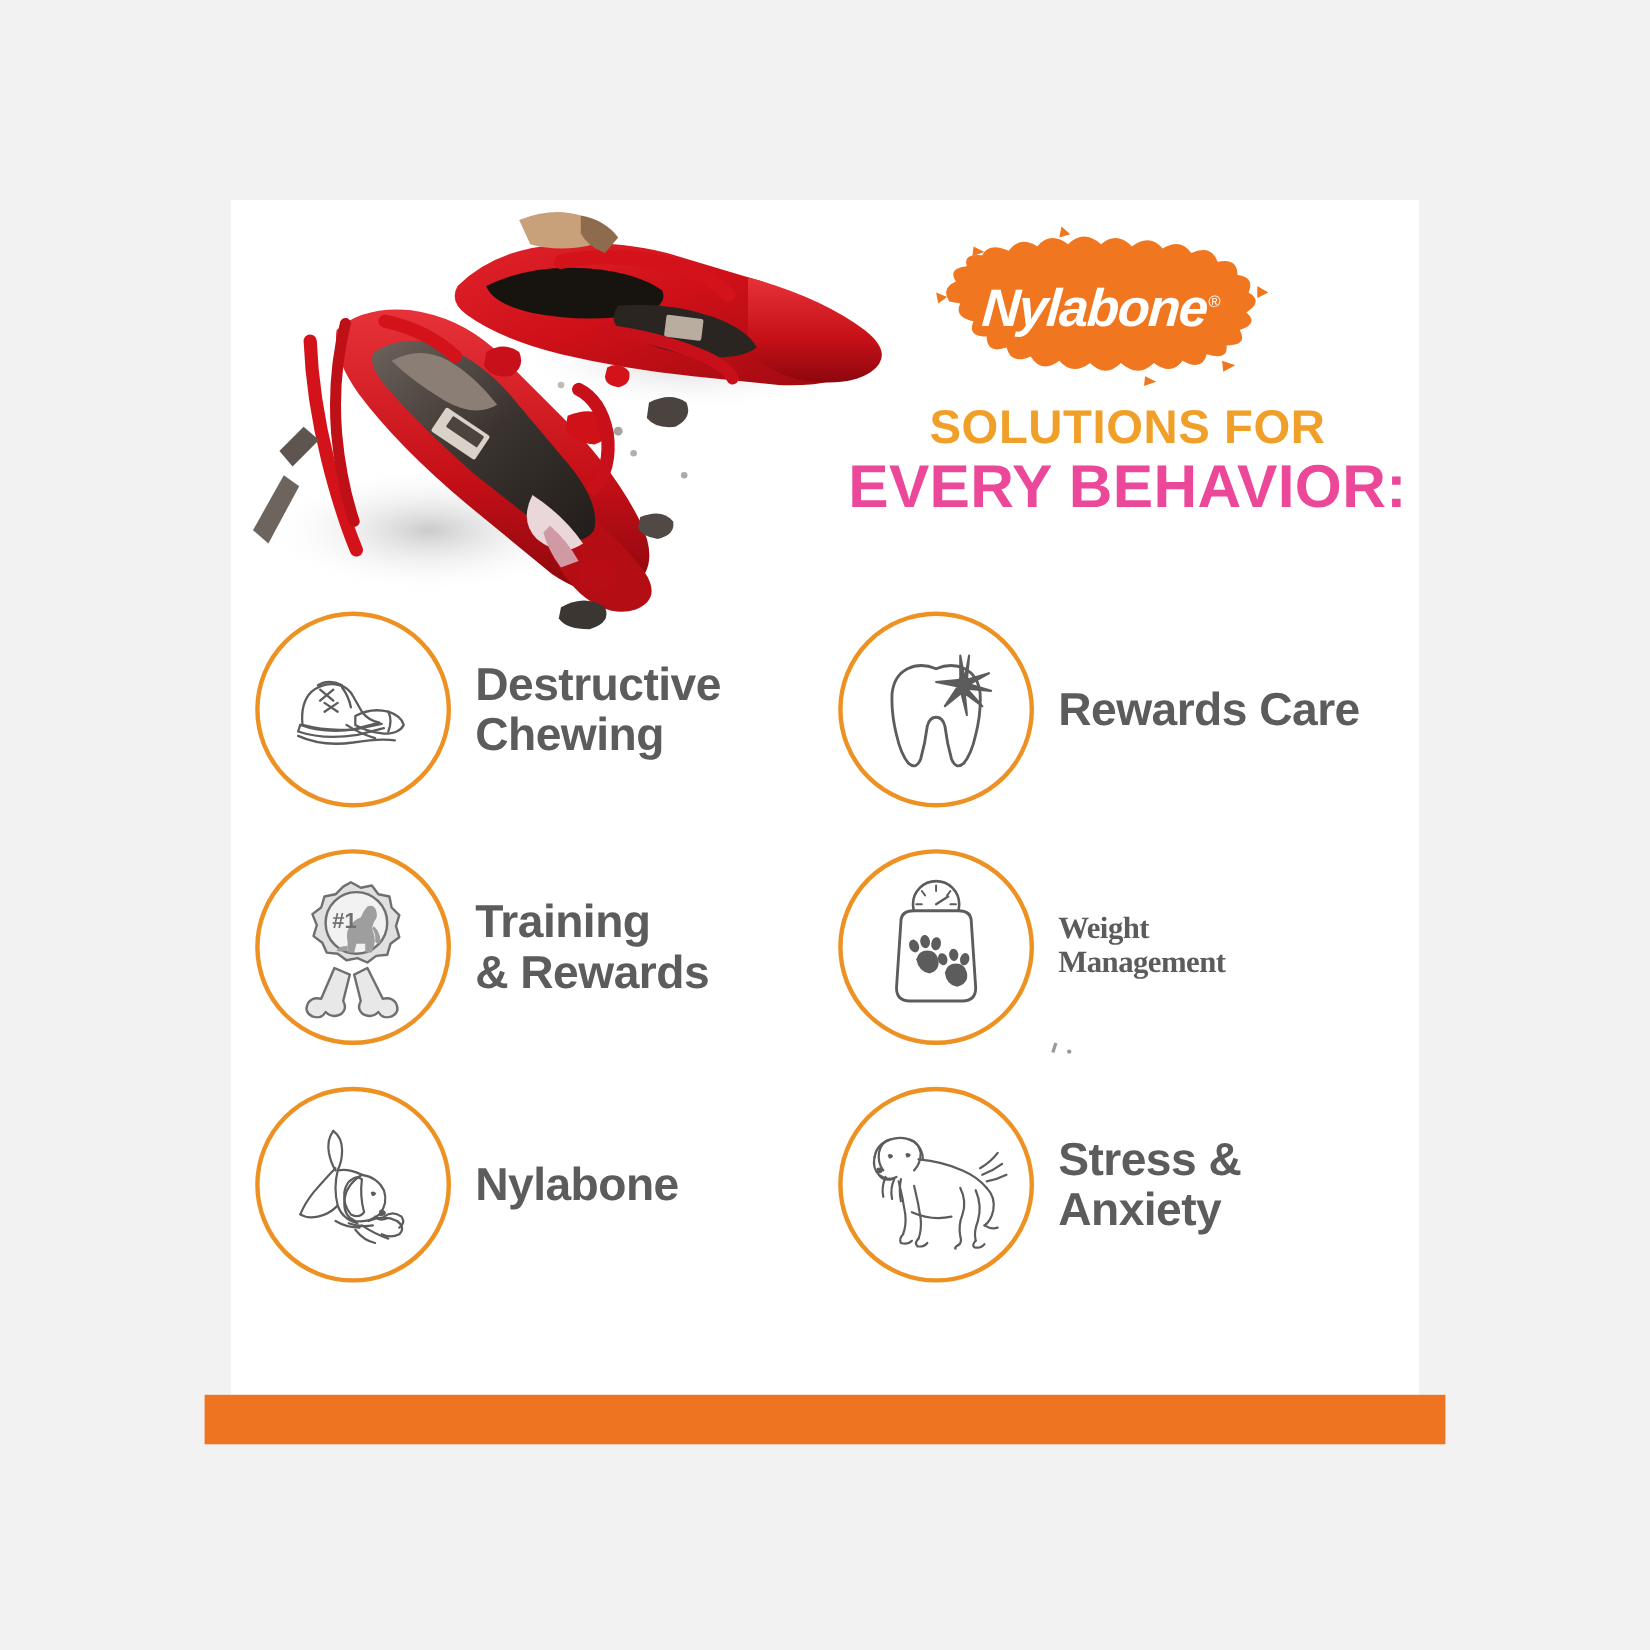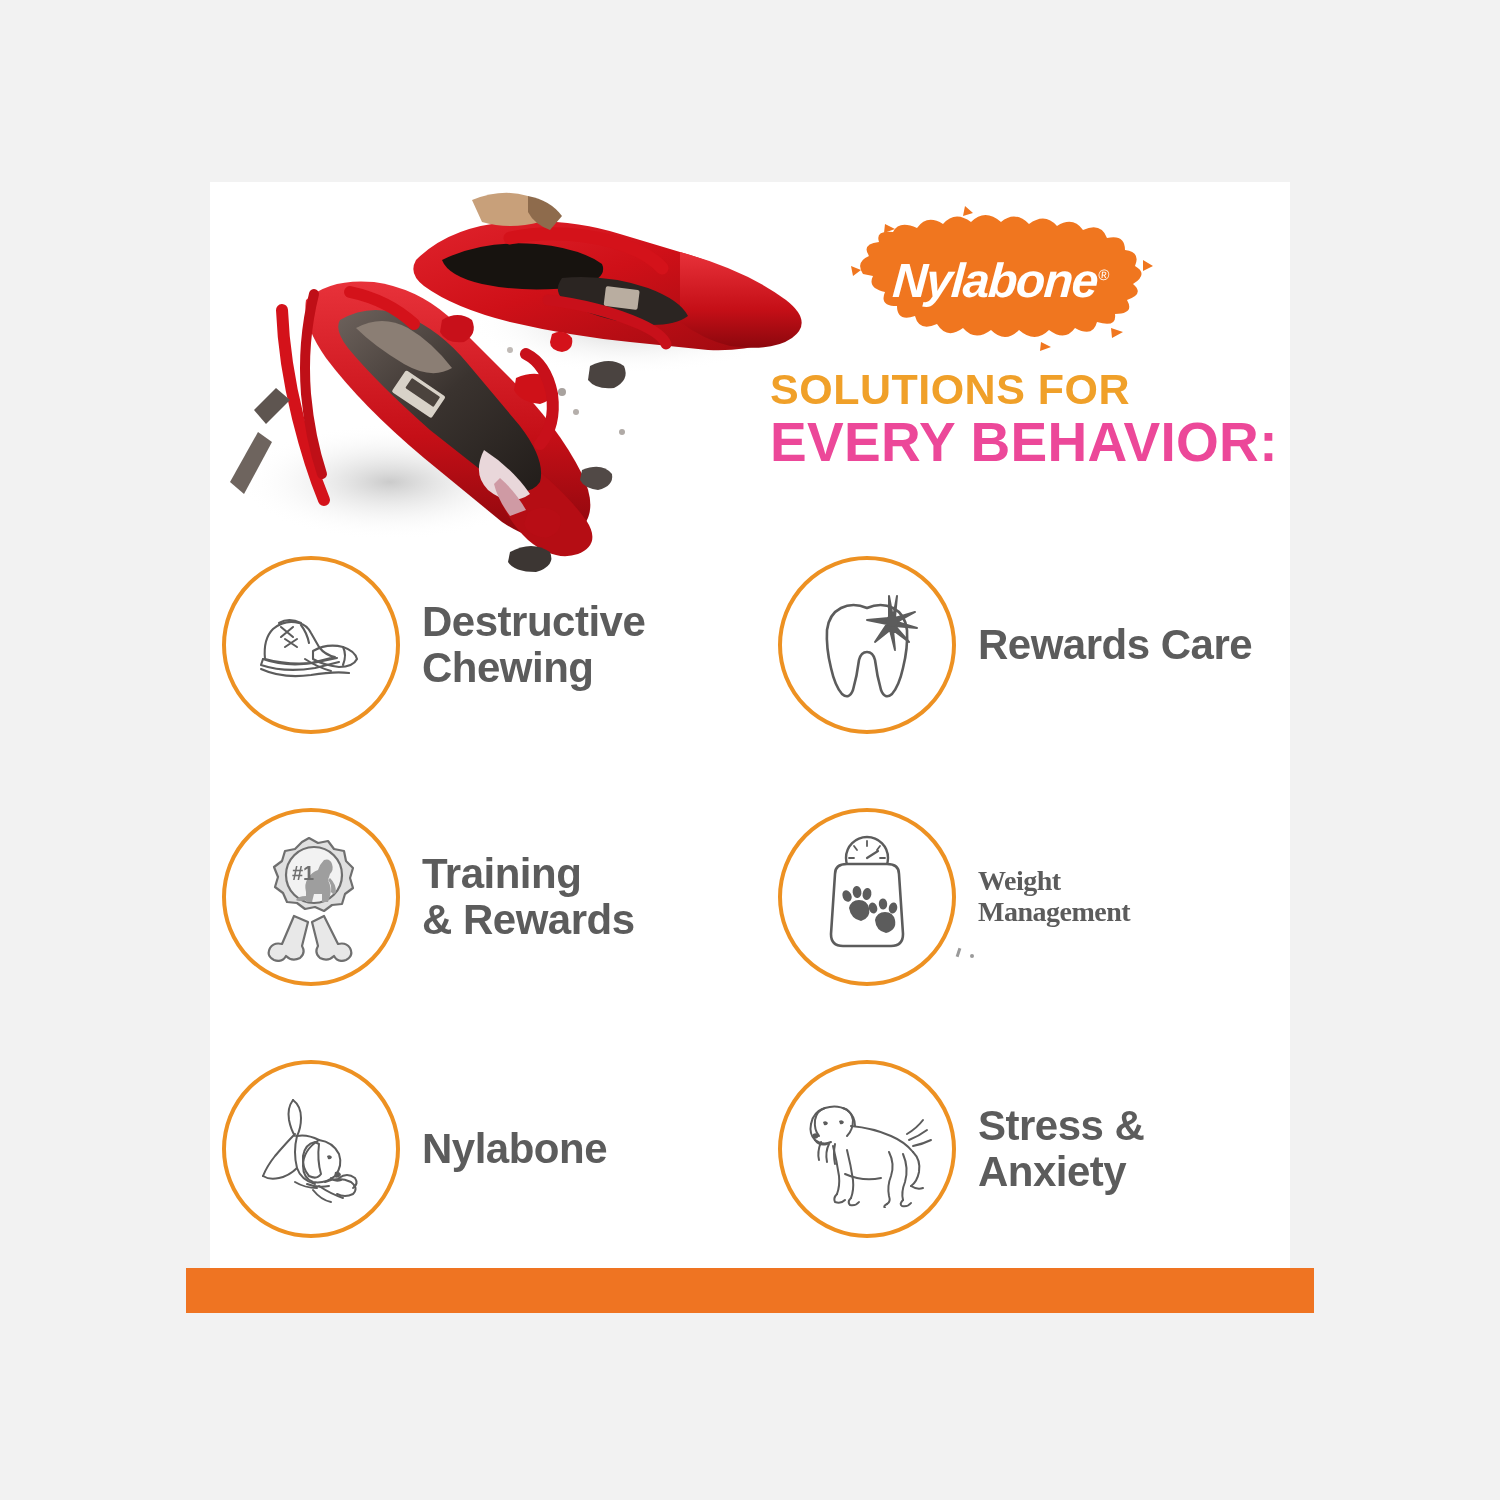--- a/index.html
+++ b/index.html
@@ -90,21 +90,21 @@
     font-weight: normal;
     margin-left: 1px;
   }
 
   
   .headline {
     position: absolute;
     left: 560px;
     top: 185px;
     width: 510px;
-    text-align: left;
+    text-align: center;
   }
   .headline .line1 {
     display: block;
     font-size: 43px;
     font-weight: bold;
     color: #f0a029;
     letter-spacing: 0.5px;
     line-height: 1.06;
   }
   .headline .line2 {
@@ -112,29 +112,28 @@
     font-size: 55px;
     font-weight: bold;
     color: #ec4899;
     letter-spacing: 0.3px;
     line-height: 1.06;
   }
 
   
   .benefits {
     position: absolute;
-    left: 12px;
+    left: 22px;
     top: 355px;
     width: 1050px;
     display: grid;
     grid-template-columns: 520px 520px;
     grid-auto-rows: 216px;
     column-gap: 10px;
     row-gap: 0px;
-    gap: 36px;
   }
   .benefit {
     display: flex;
     align-items: center;
     gap: 22px;
   }
   .benefit-circle {
     flex: 0 0 auto;
     width: 178px;
     height: 178px;

